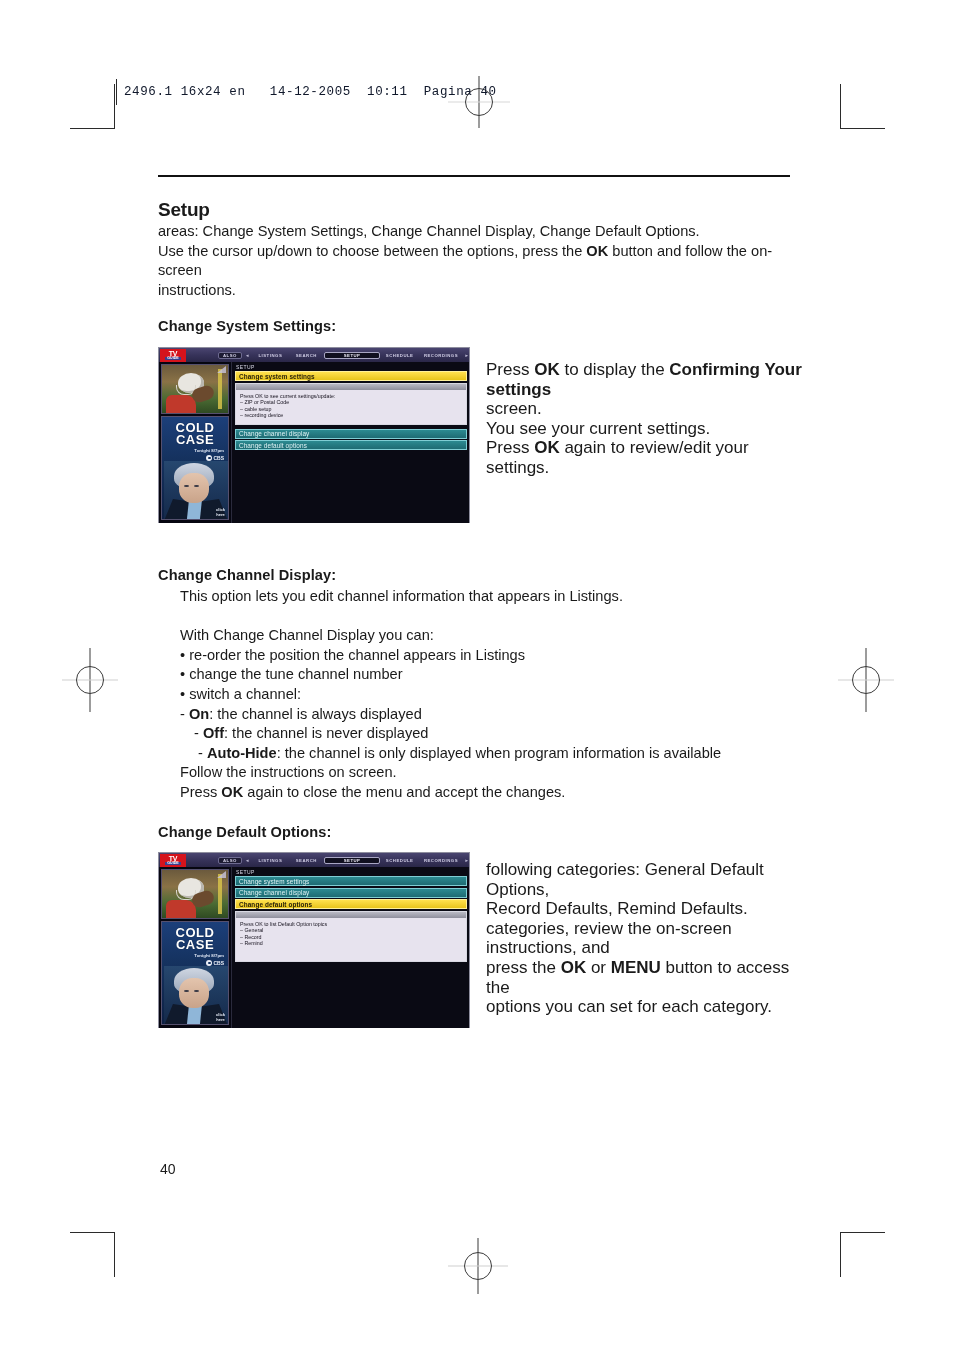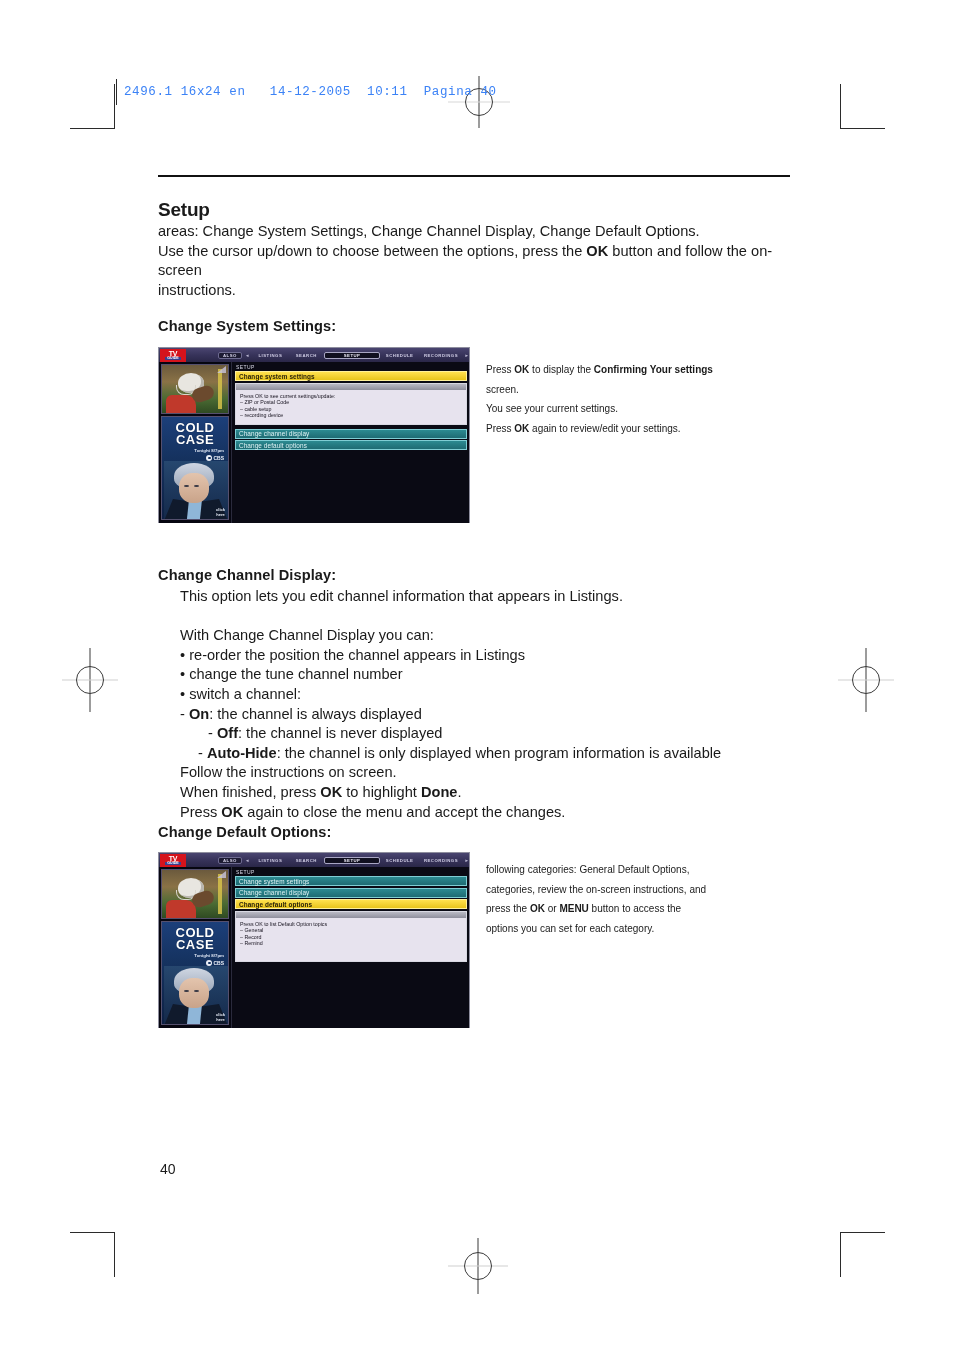--- a/index.html
+++ b/index.html
@@ -10,21 +10,21 @@
   .crop-line{position:absolute;background:#2b2b2b;}
   .reg{position:absolute;}
   .reg .rcirc{position:absolute;left:50%;top:50%;transform:translate(-50%,-50%);
        width:26px;height:26px;border:1px solid #3a3a3a;border-radius:50%;background:transparent;}
   .reg .rv{position:absolute;left:50%;top:0;width:1px;height:100%;background:#3a3a3a;transform:translateX(-50%);}
   .reg .rh{position:absolute;top:50%;left:0;height:1px;width:100%;background:#cfcfcf;transform:translateY(-50%);}
   .reg.thin .rh{background:#d8d8d8;}
 
   
   .imprint{position:absolute;font-family:"Liberation Mono", monospace;font-size:12.5px;
-           color:#3b82f6;letter-spacing:0.6px;white-space:pre;}
+           color:#0f172a;letter-spacing:0.6px;white-space:pre;}
   .imprint-rule{position:absolute;width:1px;background:#2b2b2b;}
 
   
   .rule-top{position:absolute;left:158px;top:175px;width:632px;height:2px;background:#111;}
 
   h1.sec{font-size:19px;font-weight:bold;margin:0;letter-spacing:-0.2px;}
   .para{font-size:14.6px;line-height:19.6px;margin:0;}
   .para b{font-weight:bold;}
   h2.sub{font-size:14.6px;font-weight:bold;margin:0;letter-spacing:0.1px;}
 
@@ -100,21 +100,21 @@
        border:1px solid #7fcdd4;}
   .row.yellow{background:linear-gradient(180deg,#ffe14f 0%,#e8c41b 100%);color:#2a2208;
        border:1px solid #fff09a;font-weight:bold;}
   .greybar{height:6px;background:linear-gradient(180deg,#b9b9c4 0%,#8f8f9d 100%);
        border:1px solid #d8d8e2;border-bottom:none;margin-top:1px;}
   .infobox{background:#e7e3ee;border:1px solid #d8d8e2;border-top:none;padding:3px 4px 5px 4px;
        color:#17131f;font-size:5.3px;line-height:6.6px;}
   .infobox .ln{white-space:nowrap;}
 
   
-  .shot-note{position:absolute;font-size:10px;line-height:19.6px;}
+  .shot-note{position:absolute;font-size:17px;line-height:19.6px;}
   .shot-note b{font-weight:bold;}
 
   .pagenum{position:absolute;left:160px;top:1161px;font-size:14px;color:#1a1a1a;}
 </style>
 </head>
 <body>
 
 <div class="crop-line" style="left:70px;top:128px;width:45px;height:1px;"></div>
 <div class="crop-line" style="left:114px;top:84px;width:1px;height:45px;"></div>
 <div class="crop-line" style="left:840px;top:128px;width:45px;height:1px;"></div>
@@ -235,24 +235,23 @@
 <h2 class="sub" style="position:absolute;left:158px;top:567px;">Change Channel Display:</h2>
 
 <div style="position:absolute;left:180px;top:587px;width:620px;">
   <div class="para">This option lets you edit channel information that appears in Listings.</div>
   <div style="height:19.6px;"></div>
   <div class="para">With Change Channel Display you can:</div>
   <div class="para">• re-order the position the channel appears in Listings</div>
   <div class="para">• change the tune channel number</div>
   <div class="para">• switch a channel:</div>
   <div class="para" style="">- <b>On</b><span>: the channel is always displayed</span></div>
-  <div class="para" style="margin-left:28px;">- <b>Off</b><span>: the channel is never displayed</span></div>
+  <div class="para" style="margin-left:14px;">- <b>Off</b><span>: the channel is never displayed</span></div>
   <div class="para" style="margin-left:18px;">- <b>Auto-Hide</b><span>: the channel is only displayed when program information is available</span></div>
   <div class="para">Follow the instructions on screen.</div>
-  <div class="para"><span>When finished, press </span><b>OK</b><span> to highlight </span><b>Done</b><span>.</span></div>
   <div class="para"><span>Press </span><b>OK</b><span> again to close the menu and accept the changes.</span></div>
 </div>
 
 <h2 class="sub" style="position:absolute;left:158px;top:824px;">Change Default Options:</h2>
 
 <div class="tvg" style="left:158px;top:852px;">
   <div class="tvg-nav">
     <div class="tvg-logo">
       <div class="l1">TV</div>
       <div class="l2">GUIDE</div>
@@ -310,18 +309,19 @@
         <div class="ln">– General</div>
         <div class="ln">– Record</div>
         <div class="ln">– Remind</div>
       </div>
     </div>
   </div>
 </div>
 
 <div class="shot-note" style="left:486px;top:860px;width:330px;">
   <div>following categories: General Default Options,</div>
+  <div>Record Defaults, Remind Defaults.</div>
   <div>categories, review the on-screen instructions, and</div>
   <div><span>press the </span><b>OK</b><span> or </span><b>MENU</b><span> button to access the</span></div>
   <div>options you can set for each category.</div>
 </div>
 
 <div class="pagenum">40</div>
 
 </body></html>

